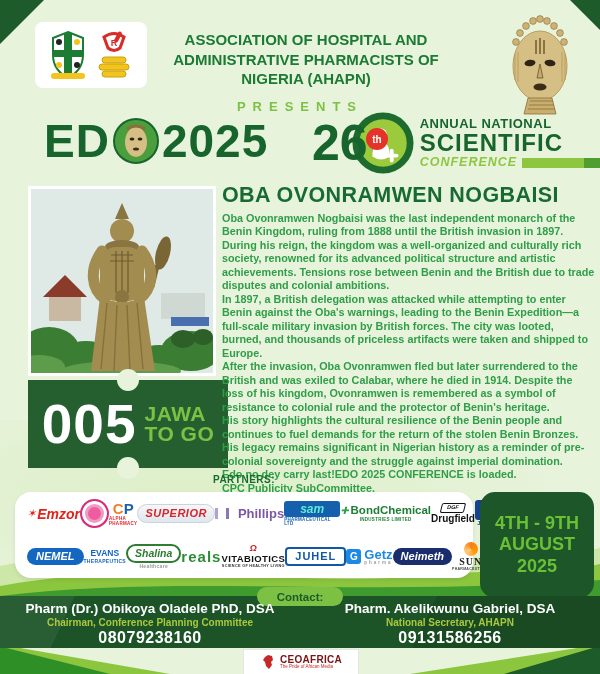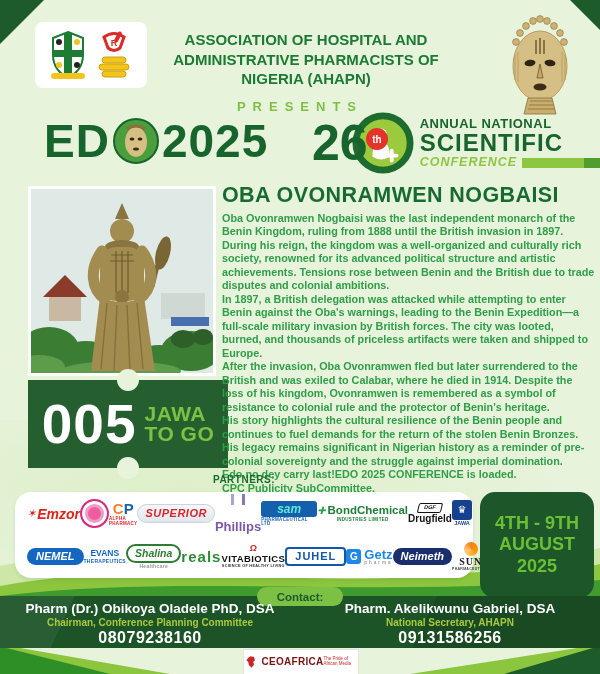--- a/index.html
+++ b/index.html
@@ -50,21 +50,21 @@
   .partners-panel{left:15px;top:492px;width:458px;height:86px;background:#fff;border-radius:16px;z-index:5;box-shadow:0 2px 4px rgba(0,0,0,.08);}
   .prow{display:flex;align-items:center;justify-content:space-between;height:43px;padding:0 12px;}
   .chip{display:flex;flex-direction:column;align-items:center;justify-content:center;gap:1px;line-height:1;}
   .chip .sub{font-size:4.5px;letter-spacing:.3px;font-weight:700;}
   .c-emzor{flex-direction:row;gap:1px;} .c-emzor .star{color:#e2231a;font-size:11px;} .c-emzor .name{color:#e2231a;font-style:italic;font-weight:900;font-size:14px;}
   .c-rosette .ring{width:25px;height:25px;border-radius:50%;background:#ef5da0;border:2px solid #d92b7a;box-shadow:inset 0 0 0 3px #fff,inset 0 0 0 6px #ef9cc4;}
   .c-alpha .name{font-weight:900;font-size:15px;color:#1b62ae;}
   @supports (-webkit-background-clip:text){.c-alpha .name{background:linear-gradient(90deg,#f47b20 50%,#1b62ae 50%);-webkit-background-clip:text;color:transparent;}}
   .c-alpha .sub{color:#e31e24;}
   .c-superior .name{font-style:italic;font-weight:900;font-size:11px;color:#d6252c;background:linear-gradient(#f7f7f7,#dfe7ee);padding:3px 7px;border-radius:10px;border:1px solid #c9d4dd;letter-spacing:.5px;}
-  .c-phillips{flex-direction:column;gap:15px;} .c-phillips .bars{display:inline-block;width:8px;height:11px;border-left:3px solid #b2a1ce;border-right:3px solid #8e76b4;} .c-phillips .name{color:#7b57a5;font-weight:900;font-size:13px;}
+  .c-phillips{flex-direction:row;gap:9px;} .c-phillips .bars{display:inline-block;width:8px;height:11px;border-left:3px solid #b2a1ce;border-right:3px solid #8e76b4;} .c-phillips .name{color:#7b57a5;font-weight:900;font-size:13px;}
   .c-sam .name{background:#1460ad;color:#5eead4;font-weight:900;font-style:italic;font-size:12px;padding:2px 16px;border-radius:3px;} .c-sam .sub{color:#1460ad;}
   .c-bond .brow{display:flex;align-items:center;gap:2px;} .c-bond .cross{color:#2f9e49;font-size:10px;} .c-bond .name{color:#1e7e34;font-weight:900;font-size:11.5px;} .c-bond .sub{color:#1e7e34;}
   .c-drugfield .diamond{font-size:5.5px;font-weight:900;color:#111;border:1px solid #111;padding:1px 5px;transform:skewX(-14deg);border-radius:2px;} .c-drugfield .name{color:#111;font-weight:900;font-size:10px;}
   .c-jawa .sq{width:20px;height:20px;background:#16418f;border-radius:3px;display:flex;align-items:center;justify-content:center;color:#fff;font-size:10px;} .c-jawa .name{font-size:5.5px;color:#16418f;font-weight:800;}
   .c-nemel .name{background:#1467c0;color:#fff;font-style:italic;font-weight:900;font-size:11px;padding:3px 9px;border-radius:12px;}
   .c-evans .name{color:#1565c0;font-weight:900;font-size:8.5px;} .c-evans .sub{color:#1565c0;font-size:5px;}
   .c-shalina .name{color:#2e7d32;font-style:italic;font-weight:900;font-size:10.5px;border:2px solid #2e7d32;border-radius:12px;padding:2px 7px;} .c-shalina .sub{color:#999;font-size:5px;}
   .c-reals .name{color:#2e8b35;font-weight:900;font-size:15px;letter-spacing:1px;}
   .c-vitabiotics .omega{color:#c62828;font-size:9px;font-weight:900;} .c-vitabiotics .name{color:#111;font-weight:900;font-size:9.5px;letter-spacing:.4px;} .c-vitabiotics .sub{color:#333;font-size:3.8px;}
   .c-juhel .name{color:#1258a8;font-weight:900;font-size:11px;border:2px solid #1258a8;border-radius:4px;padding:2px 8px;letter-spacing:1px;}
@@ -86,21 +86,21 @@
   .crole{color:#a9c83f;font-weight:800;font-size:10px;}
   .cphone{color:#fff;font-weight:800;font-size:16px;letter-spacing:.5px;}
 
   
   .fw{z-index:2;}
   .fw-l1{left:0;top:648px;width:170px;height:26px;background:#8cc63f;clip-path:polygon(0 0,12% 0,100% 100%,0 100%);}
   .fw-l2{left:0;top:648px;width:110px;height:26px;background:#2f8f27;clip-path:polygon(0 0,6% 0,100% 100%,0 100%);}
   .fw-r1{right:0;top:648px;width:190px;height:26px;background:#8cc63f;clip-path:polygon(88% 0,100% 0,100% 100%,0 100%);}
   .fw-r2{right:0;top:648px;width:120px;height:26px;background:#1d5b2b;clip-path:polygon(94% 0,100% 0,100% 100%,20% 100%);}
   .ceo-box{left:243px;top:649px;width:114px;height:24px;background:#fff;border:1px solid #e5e5e5;display:flex;align-items:center;justify-content:center;gap:4px;z-index:8;}
-  .ceo-txt{display:flex;flex-direction:row;line-height:1;}
+  .ceo-txt{display:flex;flex-direction:column;line-height:1;}
   .ceo-brand{color:#7a1313;font-weight:900;font-size:10px;letter-spacing:.3px;}
   .ceo-tag{color:#c62828;font-size:4.5px;}
 </style>
 </head>
 <body>
 
 <div class="poster">
 
   <div class="abs bg-swoosh"></div>
   <div class="abs corner-tl"></div>

